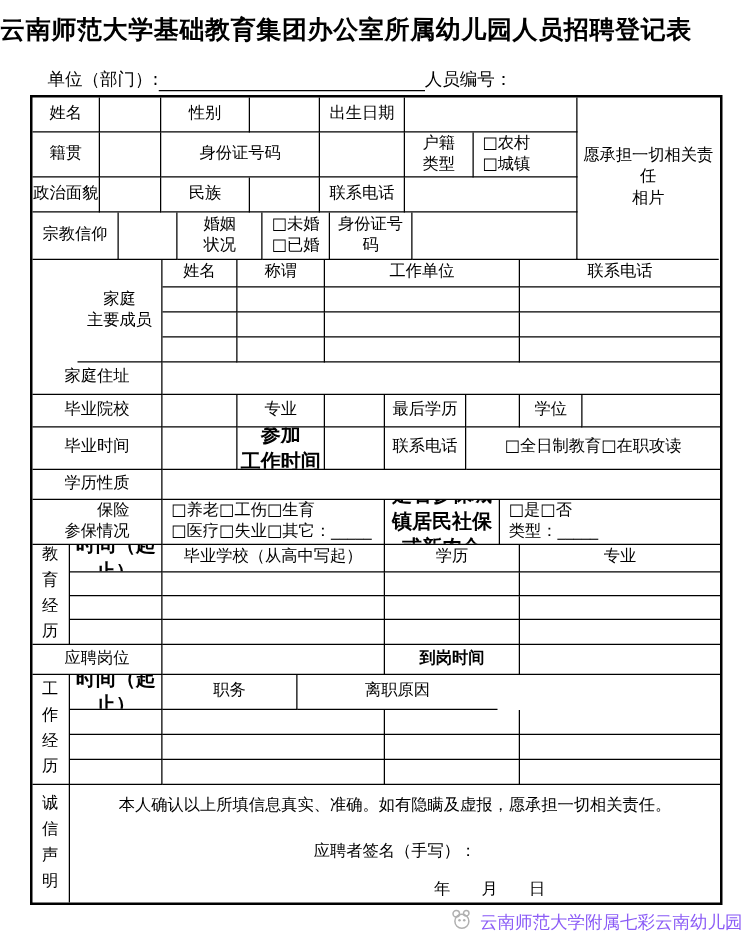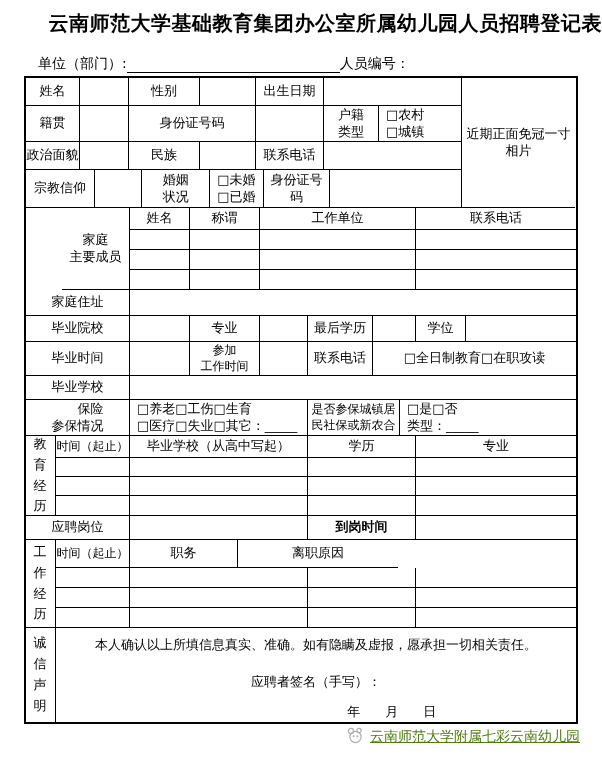--- a/index.html
+++ b/index.html
@@ -4,21 +4,21 @@
 <style>
   * { box-sizing: border-box; }
   html,body { margin:0; padding:0; background:#ffffff; }
   body {
     width:602px; height:761px;
     font-family:"DejaVu Sans","Liberation Sans",sans-serif;
     color:#000; font-size:13px;
   }
   .page { position:relative; width:602px; height:761px; overflow:hidden; }
   .title {
-    padding-top:10px; text-align:right;
+    padding-top:10px; text-align:left;
     font-size:20px; font-weight:bold; letter-spacing:0.5px;
   }
   .unitline {
     margin:16px 0 0 38px; font-size:14px;
     display:flex; align-items:flex-end; height:20px;
   }
   .unitline .blank {
     display:inline-block; width:213px; border-bottom:1px solid #000; height:17px;
   }
   .tbl {
@@ -27,31 +27,31 @@
   }
   .r { display:flex; }
   .c {
     border-right:1px solid #000; border-bottom:1px solid #000;
     display:flex; align-items:center; justify-content:center;
     text-align:center; line-height:1.3; white-space:pre-line; overflow:hidden;
   }
   .noR { border-right:none; }
   .noB { border-bottom:none; }
   .l { justify-content:flex-start; text-align:left; padding-left:7px; }
-  .s { font-size:12px; }
+  .s { font-size:16px;font-weight:bold; }
   .flexsec { display:flex; }
   .vlabel { letter-spacing:1px; line-height:1.6; }
   .decl-content { position:relative; display:block; }
   .decl-statement { position:absolute; top:9px; left:0; width:100%; text-align:center; }
   .decl-sign { position:absolute; top:46px; left:0; width:100%; text-align:center; }
   .decl-date { position:absolute; top:76px; left:56%; letter-spacing:6px; }
   .footer {
-    position:absolute; top:727px; right:22px;
-    color:#4d7c0f; font-size:14px;
-    display:flex; align-items:center; gap:5px;text-decoration:underline;
+    position:absolute; top:727px; right:8px;
+    color:#8b5cf6; font-size:14px;
+    display:flex; align-items:center; gap:5px;
   }
 </style>
 </head>
 <body>
 
 <div class="page">
 
   <div class="title">云南师范大学基础教育集团办公室所属幼儿园人员招聘登记表</div>
 
   <div class="unitline">
@@ -94,21 +94,21 @@
           <div class="c" style="width:72px;">宗教信仰</div>
           <div class="c" style="width:49px;"></div>
           <div class="c" style="width:71px;">婚姻
 状况</div>
           <div class="c l" style="width:56px;">□未婚
 □已婚</div>
           <div class="c" style="width:68px;">身份证号码</div>
           <div class="c noR" style="width:138px;"></div>
         </div>
       </div>
-      <div class="c noR" style="width:114px; border-left:1px solid #000; margin-left:-1px;">近期正面免冠一寸
+      <div class="c noR" style="width:114px; border-left:1px solid #000; margin-left:-1px;">愿承担一切相关责任
 相片</div>
     </div>
 
     <div class="flexsec">
       <div class="c" style="width:124px; height:82px;margin-left:36px;">家庭
 主要成员</div>
       <div style="width:446px;">
         <div class="r" style="height:22px;">
           <div class="c" style="width:60px;">姓名</div>
           <div class="c" style="width:70px;">称谓</div>
@@ -156,21 +156,21 @@
       <div class="c" style="width:104px;">毕业时间</div>
       <div class="c" style="width:60px;"></div>
       <div class="c s" style="width:70px;">参加
 工作时间</div>
       <div class="c" style="width:48px;"></div>
       <div class="c" style="width:65px;">联系电话</div>
       <div class="c noR" style="width:203px;">□全日制教育□在职攻读</div>
     </div>
 
     <div class="r" style="height:24px;">
-      <div class="c" style="width:104px;">毕业学校</div>
+      <div class="c" style="width:104px;">学历性质</div>
       <div class="c noR" style="width:446px;"></div>
     </div>
 
     <div class="r" style="height:36px;">
       <div class="c" style="width:104px;text-align:right;">保险
 参保情况</div>
       <div class="c l" style="width:178px;">□养老□工伤□生育
 □医疗□失业□其它：_____</div>
       <div class="c s" style="width:92px;">是否参保城镇居民社保或新农合</div>
       <div class="c noR l" style="width:176px;">□是□否

